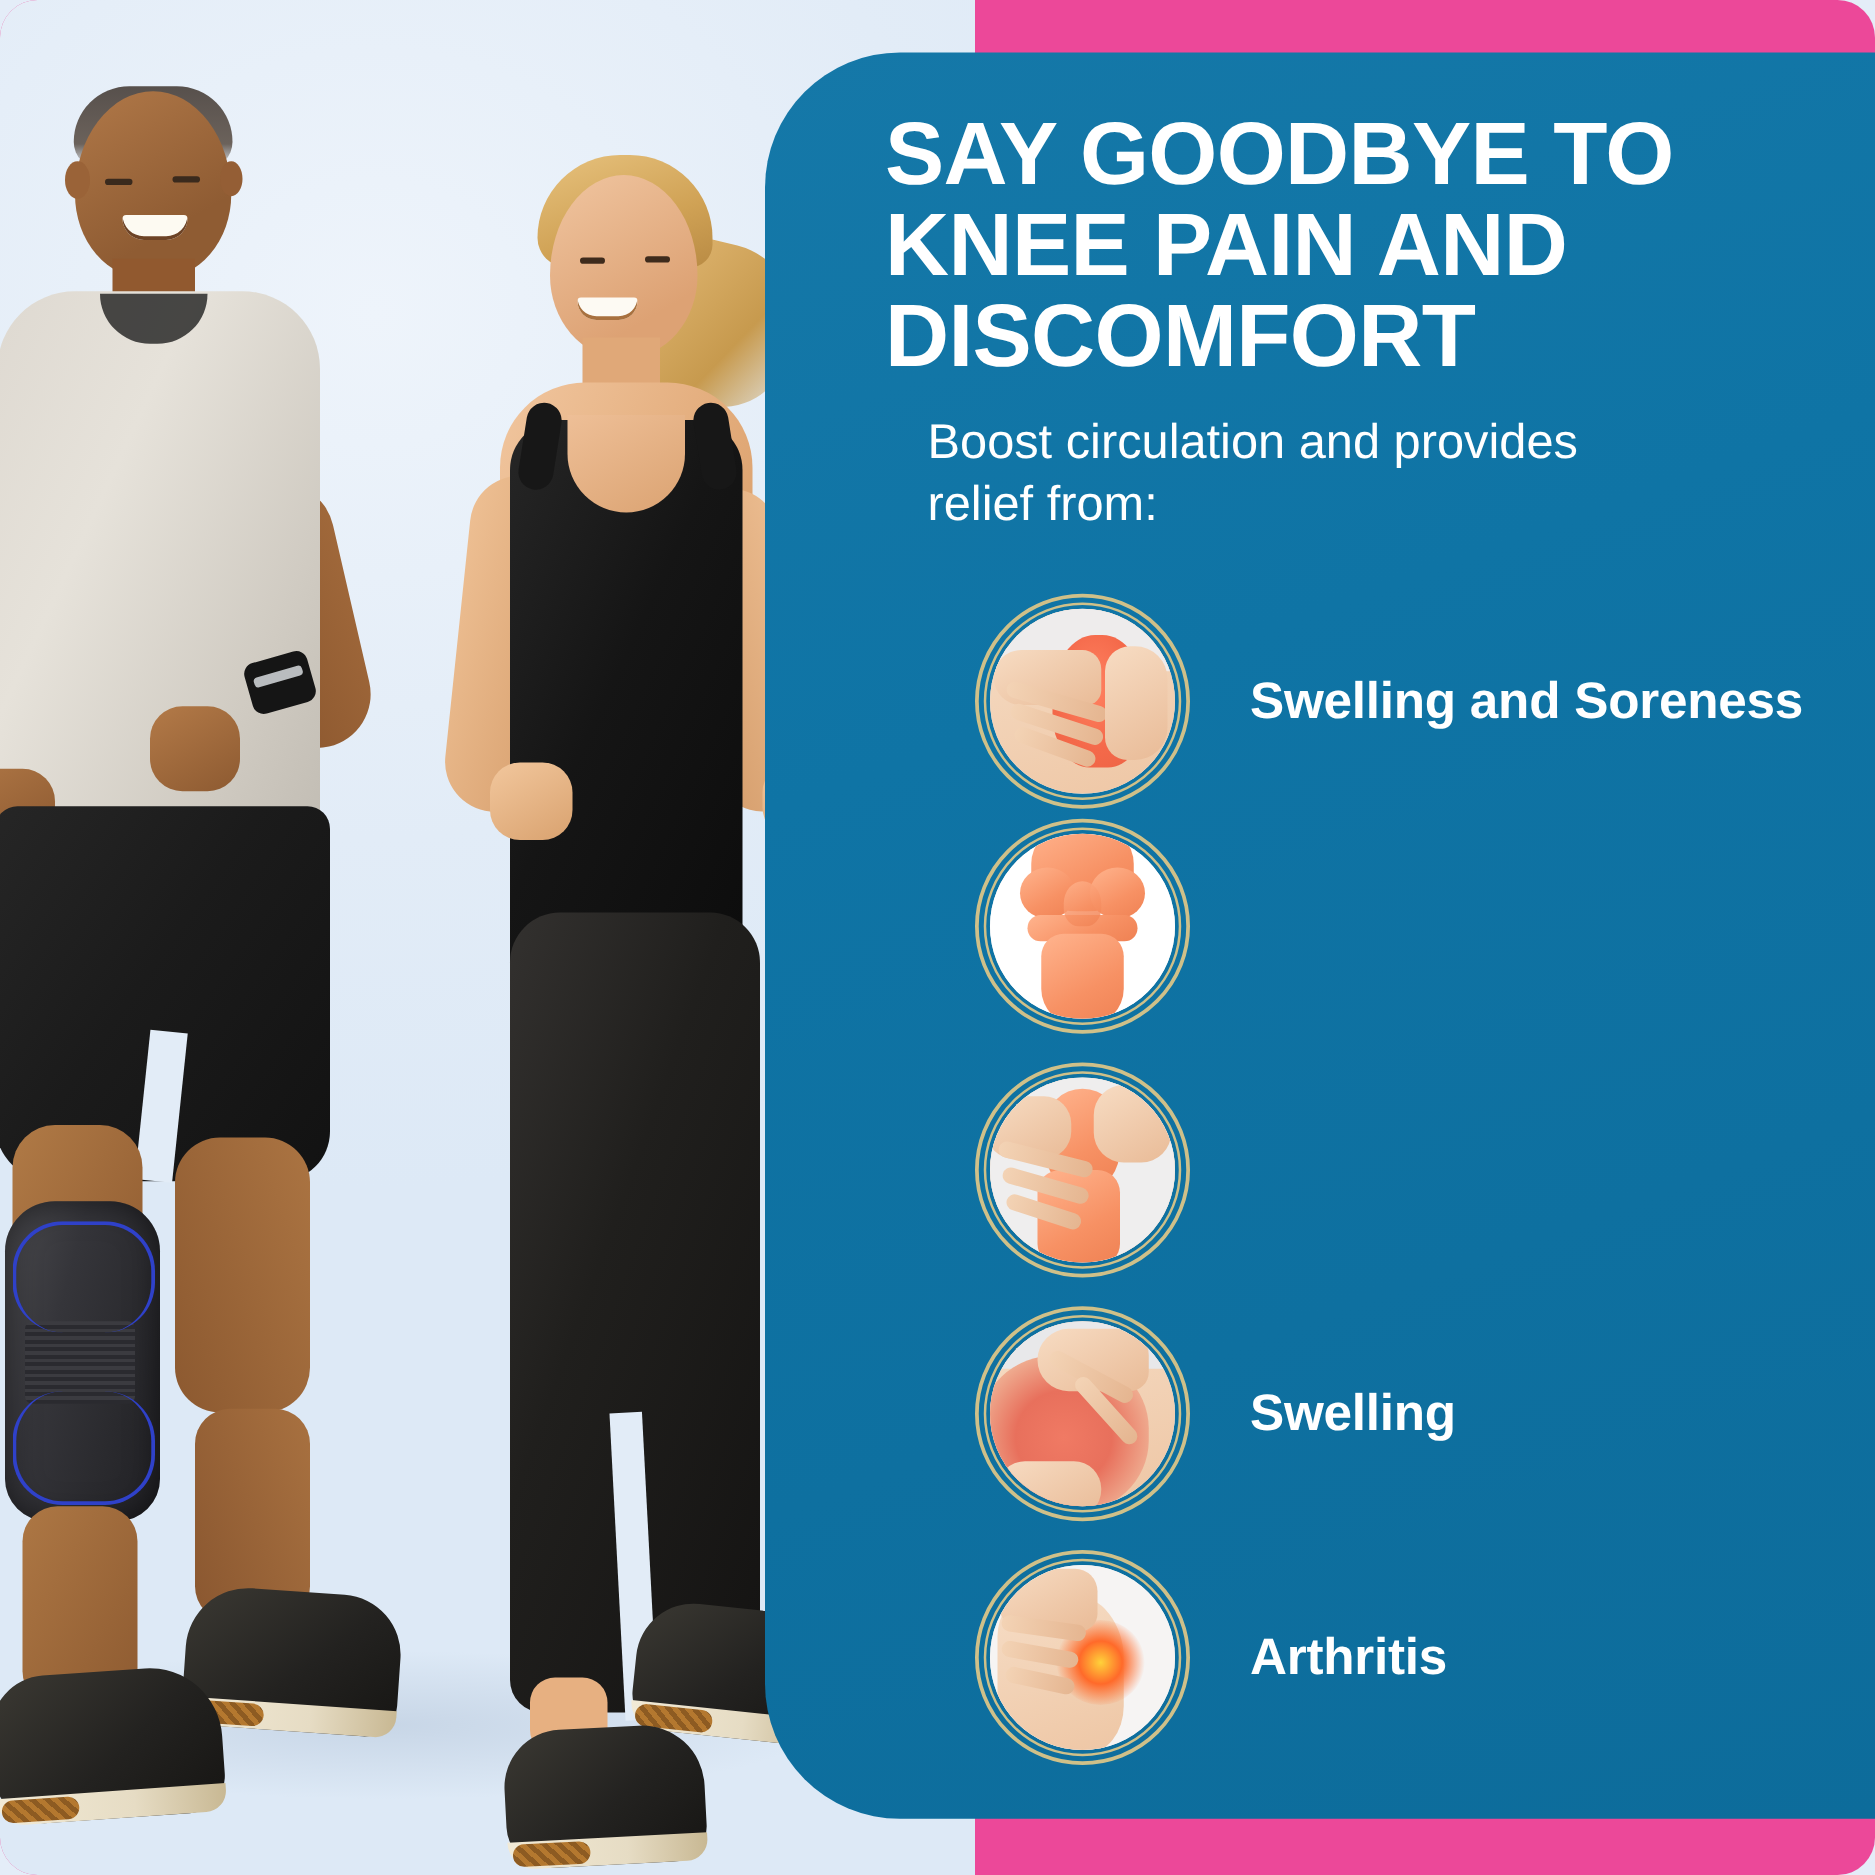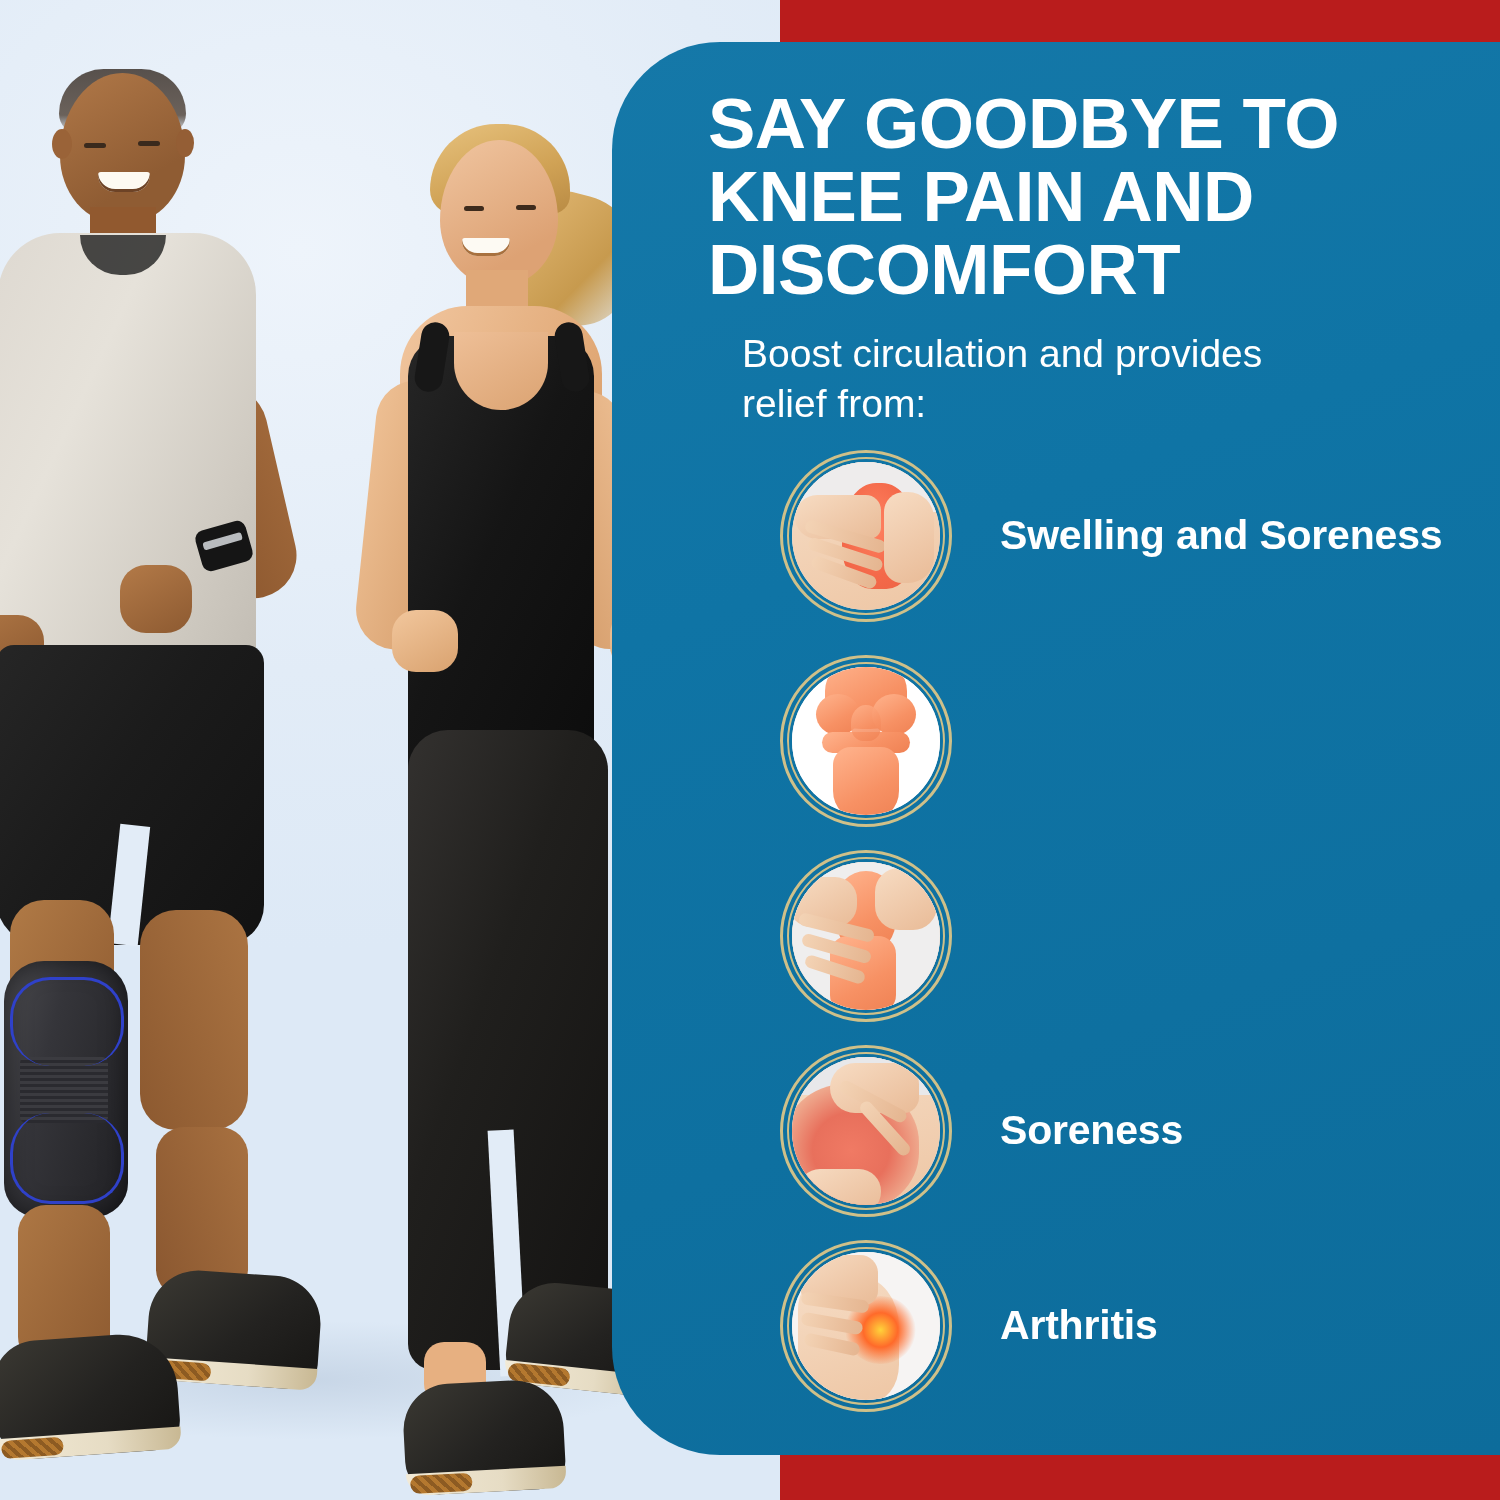--- a/index.html
+++ b/index.html
@@ -2,21 +2,21 @@
 <html><head>
 <meta charset="utf-8">
 <style>
   html,body{margin:0;padding:0;}
   body{
     width:1500px;height:1500px;
     background:#e4edf8;
     font-family:"Liberation Sans", sans-serif;
     overflow:hidden;
   }
-  .canvas{position:relative;width:1500px;height:1500px;overflow:hidden;background:#b91c1c;}
+  .canvas{position:relative;width:1500px;height:1500px;overflow:hidden;background:#ec4899;border-radius:30px;}
 
   
   .photo{position:absolute;left:0;top:0;width:780px;height:1500px;overflow:hidden;}
   .photo-bg{position:absolute;inset:0;
     background:
       radial-gradient(ellipse 780px 700px at 300px 250px,#eef4fb 0%,#e2ecf7 60%,#dde9f6 100%);
   }
   
   .ground{position:absolute;left:-40px;bottom:60px;width:700px;height:120px;
     background:radial-gradient(ellipse at 50% 50%, rgba(150,170,195,.30) 0%, rgba(150,170,195,0) 70%);}
@@ -226,21 +226,21 @@
     </div>
   </div>
 
   <div class="panel">
 
     <div class="headline">SAY GOODBYE TO KNEE PAIN AND DISCOMFORT</div>
     <div class="subhead">Boost circulation and provides relief from:</div>
 
     <div class="list">
 
-      <div class="row" style="top:408px">
+      <div class="row" style="top:433px">
         <div class="thumb">
           <div class="ring2"></div>
           <div class="pic">
             <div class="p-skin"></div>
             <div class="p-wall" style="height:34%;background:#eeecec"></div>
             <div class="p-knee-red" style="left:34%;top:14%;width:50%;height:72%"></div>
             <div class="p-hand" style="left:2%;top:22%;width:58%;height:30%;border-radius:26px 18px 14px 26px"></div>
             <div class="p-finger" style="left:8%;top:46%;width:56%;transform:rotate(16deg)"></div>
             <div class="p-finger" style="left:10%;top:58%;width:52%;transform:rotate(18deg)"></div>
             <div class="p-finger" style="left:12%;top:70%;width:46%;transform:rotate(20deg)"></div>
@@ -288,21 +288,21 @@
           <div class="pic">
             <div class="p-skin"></div>
             <div class="p-wall" style="height:26%;background:#e8e8ea"></div>
             <div class="p-flat-red" style="left:-6%;top:18%;width:92%;height:86%;border-radius:46%"></div>
             <div class="p-hand" style="left:26%;top:4%;width:60%;height:34%;border-radius:26px 22px 16px 26px"></div>
             <div class="p-finger" style="left:30%;top:26%;width:50%;transform:rotate(28deg)"></div>
             <div class="p-finger" style="left:40%;top:44%;width:46%;transform:rotate(48deg)"></div>
             <div class="p-hand" style="left:4%;top:76%;width:56%;height:30%;border-radius:22px"></div>
           </div>
         </div>
-        <div class="label">Soreness</div>
+        <div class="label">Swelling</div>
       </div>
 
       <div class="row" style="top:1198px">
         <div class="thumb">
           <div class="ring2"></div>
           <div class="pic">
             <div class="b-white" style="inset:0;background:#f6f4f3"></div>
             <div class="p-skin" style="left:4%;top:16%;width:68%;height:86%;border-radius:26% 40% 30% 22%;"></div>
             <div class="p-glow"></div>
             <div class="p-hand" style="left:4%;top:2%;width:54%;height:34%;border-radius:24px 18px 14px 24px"></div>

